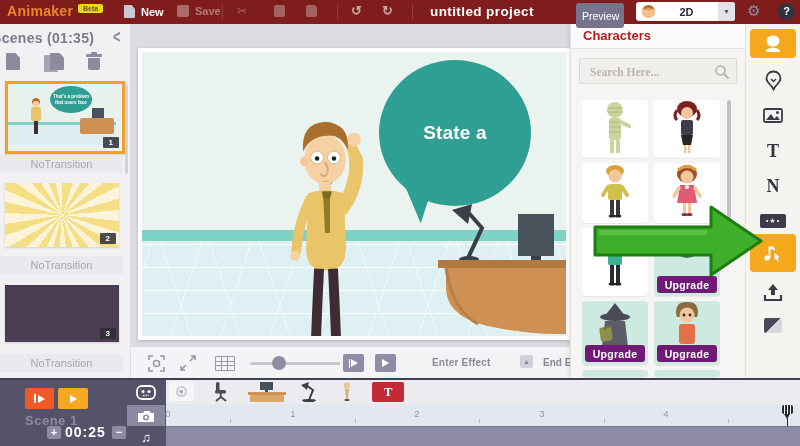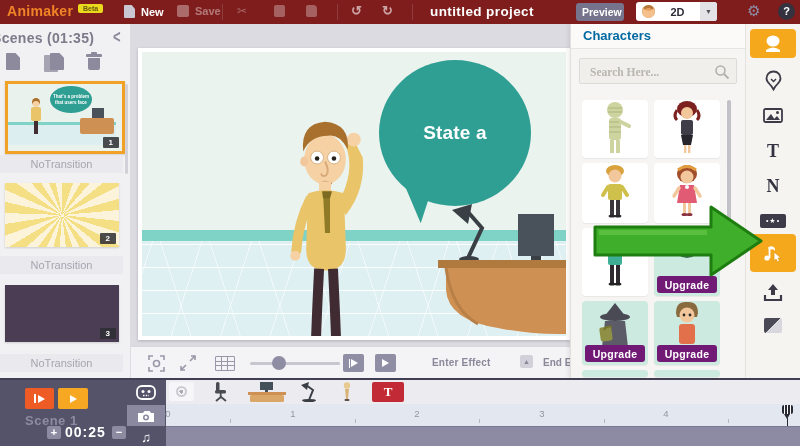--- a/index.html
+++ b/index.html
@@ -10,22 +10,22 @@
   #logo{left:7px;top:3px;font-size:14px;font-weight:bold;color:#f08427;letter-spacing:.3px;}
   #beta{left:78px;top:4px;background:#ead91c;color:#6a5a10;font-size:7px;font-weight:bold;padding:1px 5px;border-radius:2px;}
   .tbsep{top:4px;width:1px;height:16px;background:rgba(255,255,255,.14);}
   .pgico{width:11px;height:13px;background:#c9c8d2;border-radius:1px;clip-path:polygon(0 0,70% 0,100% 30%,100% 100%,0 100%);}
   #newb{left:124px;top:5px;display:flex;gap:6px;align-items:center;color:#fff;font-size:11px;font-weight:bold;}
   #saveb{left:177px;top:5px;display:flex;gap:6px;align-items:center;color:rgba(255,255,255,.4);font-size:11px;font-weight:bold;}
   #saveb .fl{width:12px;height:12px;background:rgba(255,255,255,.35);border-radius:2px;}
   .dimico{font-size:12px;color:rgba(255,255,255,.32);top:4px;}
   .uico{font-size:13px;color:rgba(255,255,255,.6);top:3px;font-weight:bold;}
   #ttl{left:430px;top:4px;color:#fff;font-size:13.5px;font-weight:bold;letter-spacing:.4px;}
-  #prevb{left:576px;top:3px;width:48px;height:18px;background:#76748d;border:none;border-radius:3px;color:#fff;font-size:10.5px;font-weight:bold;font-family:"Liberation Sans",sans-serif;}
-  #modedd{left:636px;top:2px;width:81px;height:19px;background:#fff;border-radius:3px;display:flex;align-items:center;}
+  #prevb{left:576px;top:3px;width:48px;height:25px;background:#76748d;border:none;border-radius:3px;color:#fff;font-size:10.5px;font-weight:normal;font-family:"Liberation Sans",sans-serif;}
+  #modedd{left:636px;top:2px;width:99px;height:19px;background:#fff;border-radius:3px;display:flex;align-items:center;}
   #avat{width:13px;height:13px;border-radius:50%;background:#e8a05e;margin-left:6px;box-shadow:inset 0 -7px 0 #f4c08c, inset 0 3px 0 #b5763a;}
   #modeval{flex:1;text-align:center;font-size:11px;font-weight:bold;color:#2e2d38;}
   #modecaret{width:17px;height:19px;background:#e3e3e7;border-radius:0 3px 3px 0;font-size:7px;color:#55535f;display:flex;align-items:center;justify-content:center;}
   #gear{left:747px;top:2px;font-size:15px;color:#8f8da5;}
   #help{left:778px;top:3px;width:17px;height:17px;border-radius:50%;background:#34323f;color:#fff;font-size:11px;font-weight:bold;text-align:center;line-height:17px;}
   
   #sb{left:0;top:24px;width:130px;height:354px;background:#f1f0f3;z-index:2;border-right:1px solid #dddce1;}
   #sbhdr{left:-8px;top:6px;font-size:14px;font-weight:bold;color:#7d7b8a;letter-spacing:.3px;}
   #sbcol{left:113px;top:5px;font-size:13px;font-weight:bold;color:#8b8999;transform:scaleY(1.4);}
   .sbp{width:14px;height:17px;background:#8c8a9c;border-radius:1px;clip-path:polygon(0 0,68% 0,100% 28%,100% 100%,0 100%);}
@@ -76,21 +76,21 @@
   .gpb{top:7px;width:21px;height:18px;background:#908ea4;border-radius:2px;display:flex;align-items:center;justify-content:center;gap:1px;border:none;}
   #gpb1{left:213px;} #gpb2{left:245px;}
   .ptri{width:0;height:0;border-left:7px solid #fff;border-top:4.5px solid transparent;border-bottom:4.5px solid transparent;}
   .pbar{width:2px;height:9px;background:#fff;}
   #entfx{left:302px;top:10px;font-size:10px;font-weight:bold;color:#8a8898;letter-spacing:.2px;}
   #fxbox{left:390px;top:8px;width:13px;height:13px;background:#d2d1d9;border-radius:2px;color:#8a8898;font-size:7px;text-align:center;line-height:13px;}
   #endfx{left:413px;top:10px;font-size:10px;font-weight:bold;color:#8a8898;white-space:nowrap;}
   
   #cp{left:570px;top:24px;width:175px;height:354px;background:#f6f5f3;z-index:5;border-left:1px solid #e0dfdb;box-shadow:-2px 0 4px rgba(0,0,0,.08);}
   #cphdr{left:0;top:0;width:175px;height:24px;background:#fbfaf9;border-bottom:1px solid #e6e5e2;}
-  #cpttl{left:12px;top:4px;font-size:13px;font-weight:bold;color:#0369a1;}
+  #cpttl{left:12px;top:4px;font-size:13px;font-weight:bold;color:#b91c1c;}
   #srch{left:8px;top:34px;width:158px;height:26px;background:#f0efec;border:1px solid #dcdbd6;border-radius:2px;box-sizing:border-box;}
   #srchin{position:absolute;left:8px;top:4px;width:118px;height:16px;border:none;background:transparent;outline:none;font-family:"Liberation Serif",serif;font-size:11.5px;color:#8d8b84;font-weight:bold;}
   #srchin::placeholder{color:#b8b6ae;}
   #srchico{position:absolute;right:6px;top:5px;}
   .cell{position:absolute;width:66px;border-radius:4px;background:#fff;box-shadow:0 1px 1px rgba(0,0,0,.06);display:flex;align-items:flex-start;justify-content:center;overflow:hidden;}
   .cellteal{background:#cdeae0;}
   .upg{position:absolute;left:3px;right:3px;bottom:3px;height:17px;background:#701a75;border:none;border-radius:3px;color:#fff;font-size:10.5px;font-weight:bold;font-family:"Liberation Sans",sans-serif;letter-spacing:.3px;}
   #cpsc{left:727px;top:100px;width:4px;height:130px;background:#c2c1c7;border-radius:2px;z-index:6;position:absolute;}
   
   #rt{left:745px;top:24px;width:55px;height:354px;background:#f6f4f1;z-index:6;border-left:1px solid #e5e3df;}

